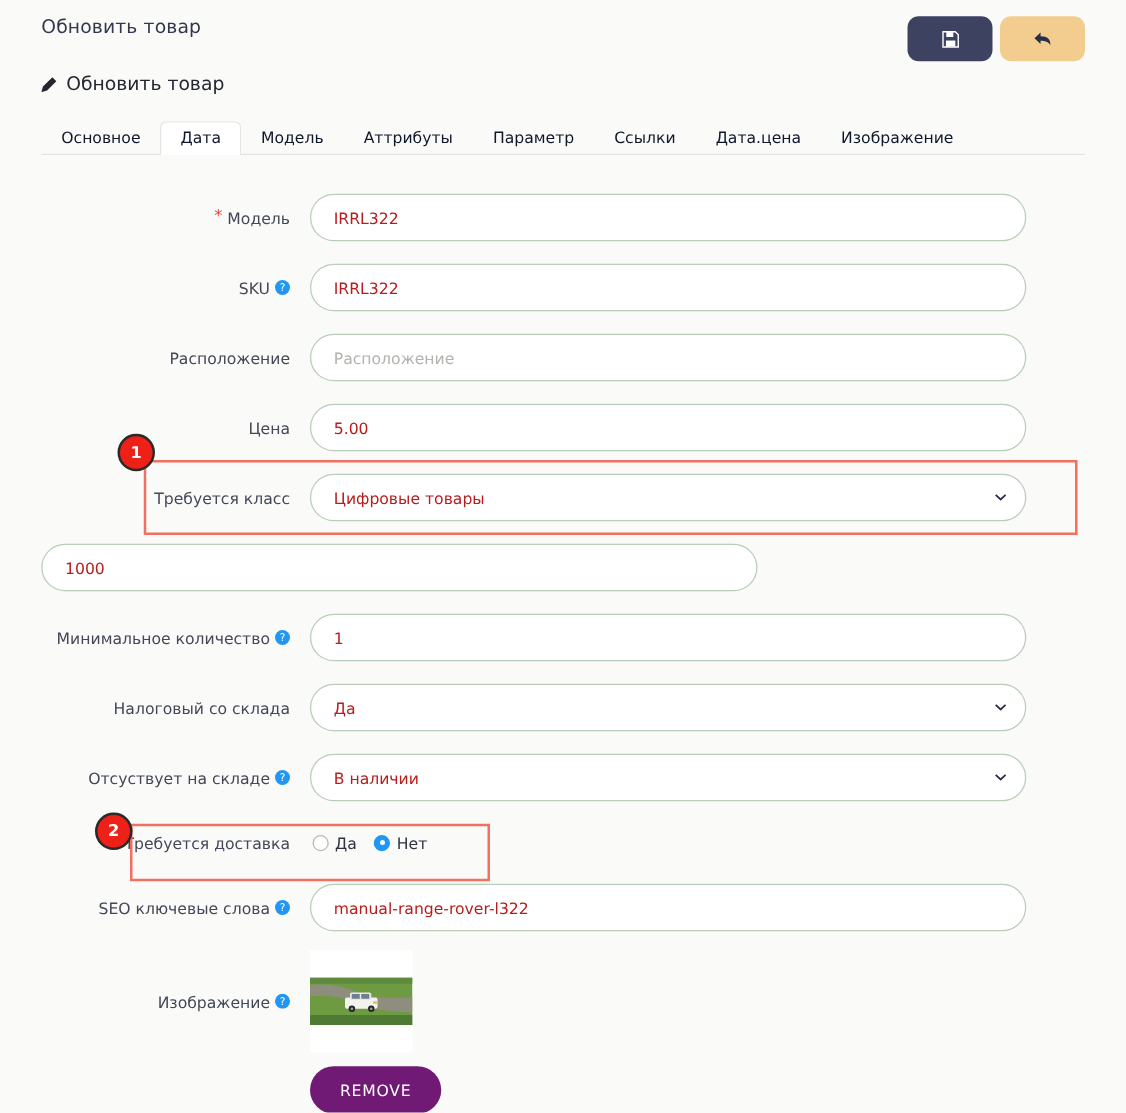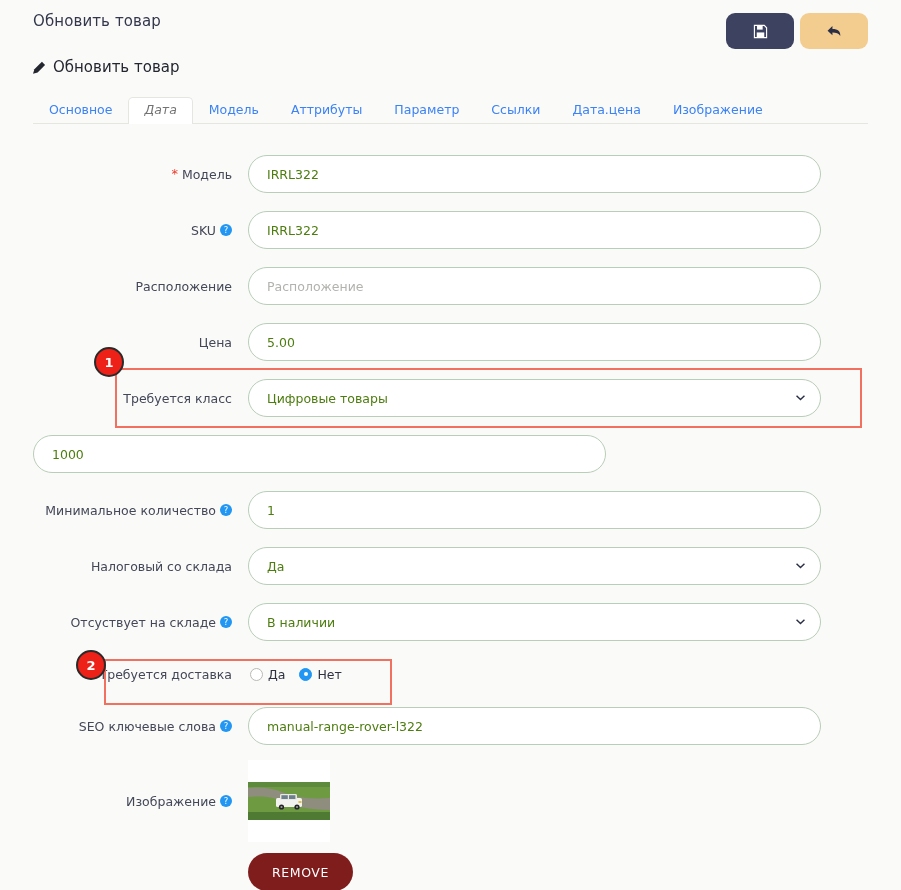--- a/index.html
+++ b/index.html
@@ -67,36 +67,35 @@
   .tabs {
     margin: 16px 33px 0 33px;
     border-bottom: 1px solid #e6e6e0;
     display: flex;
     align-items: flex-end;
     height: 32px;
     position: relative;
   }
   .tab {
     font-size: 12.5px;
-    color: #3b82f6;
+    color: #0f172a;
     padding: 6px 15px 8px 15px;
     line-height: 1;
     cursor: pointer;
     white-space: nowrap;
     border: 1px solid transparent;
     border-bottom: none;
     border-radius: 5px 5px 0 0;
     position: relative;
     top: 1px;
   }
   .tab.active {
-    color: #737373;
+    color: #0f172a;
     background: #ffffff;
     border-color: #e6e6e0;
-    font-style: italic;
   }
 
   
   .form { padding: 22px 33px 0 33px; position: relative; }
   .row {
     display: flex;
     align-items: center;
     min-height: 56px;
     position: relative;
   }
@@ -120,21 +119,21 @@
 
   .inp {
     width: 100%;
     height: 38px;
     border: 1px solid #b8ceb8;
     border-radius: 19px;
     background: #ffffff;
     padding: 0 18px;
     font-family: "DejaVu Sans", "Liberation Sans", sans-serif;
     font-size: 12.5px;
-    color: #4d7c0f;
+    color: #b91c1c;
     outline: none;
   }
   .inp::placeholder { color: #b2b2ae; }
 
   .sel-wrap { position: relative; width: 100%; }
   .sel-wrap .chev {
     position: absolute;
     right: 16px;
     top: 50%;
     transform: translateY(-50%);
@@ -174,21 +173,21 @@
     align-items: center;
     justify-content: center;
   }
   .thumb svg { display: block; }
   .remove-btn {
     margin-top: 11px;
     width: 105px;
     height: 38px;
     border: none;
     border-radius: 19px;
-    background: #7f1d1d;
+    background: #701a75;
     color: #ffffff;
     font-size: 12.5px;
     font-family: "DejaVu Sans", "Liberation Sans", sans-serif;
     letter-spacing: .6px;
     cursor: pointer;
   }
 
   
   .anno-box {
     position: absolute;

